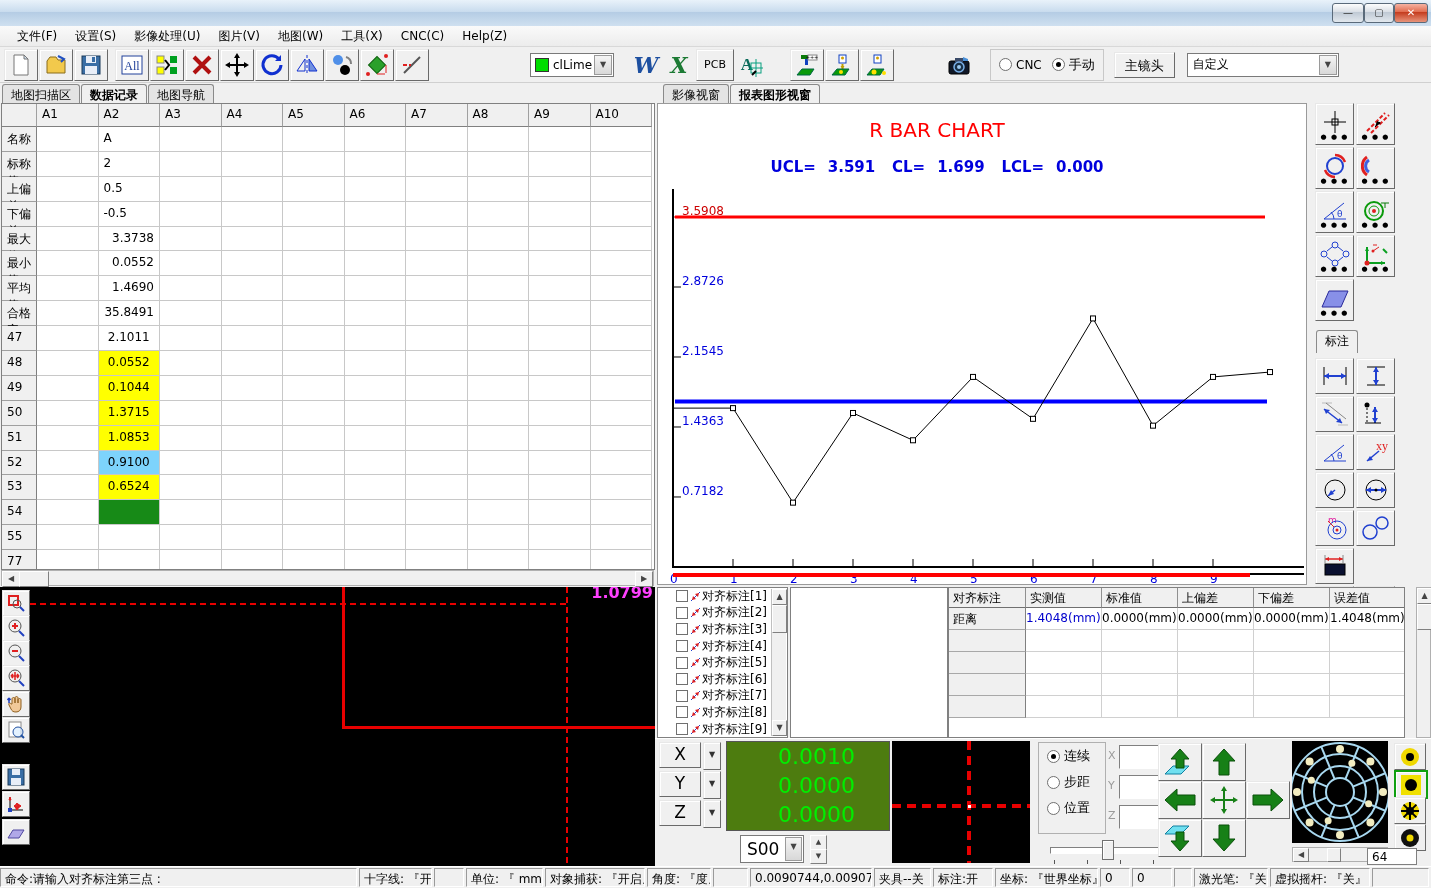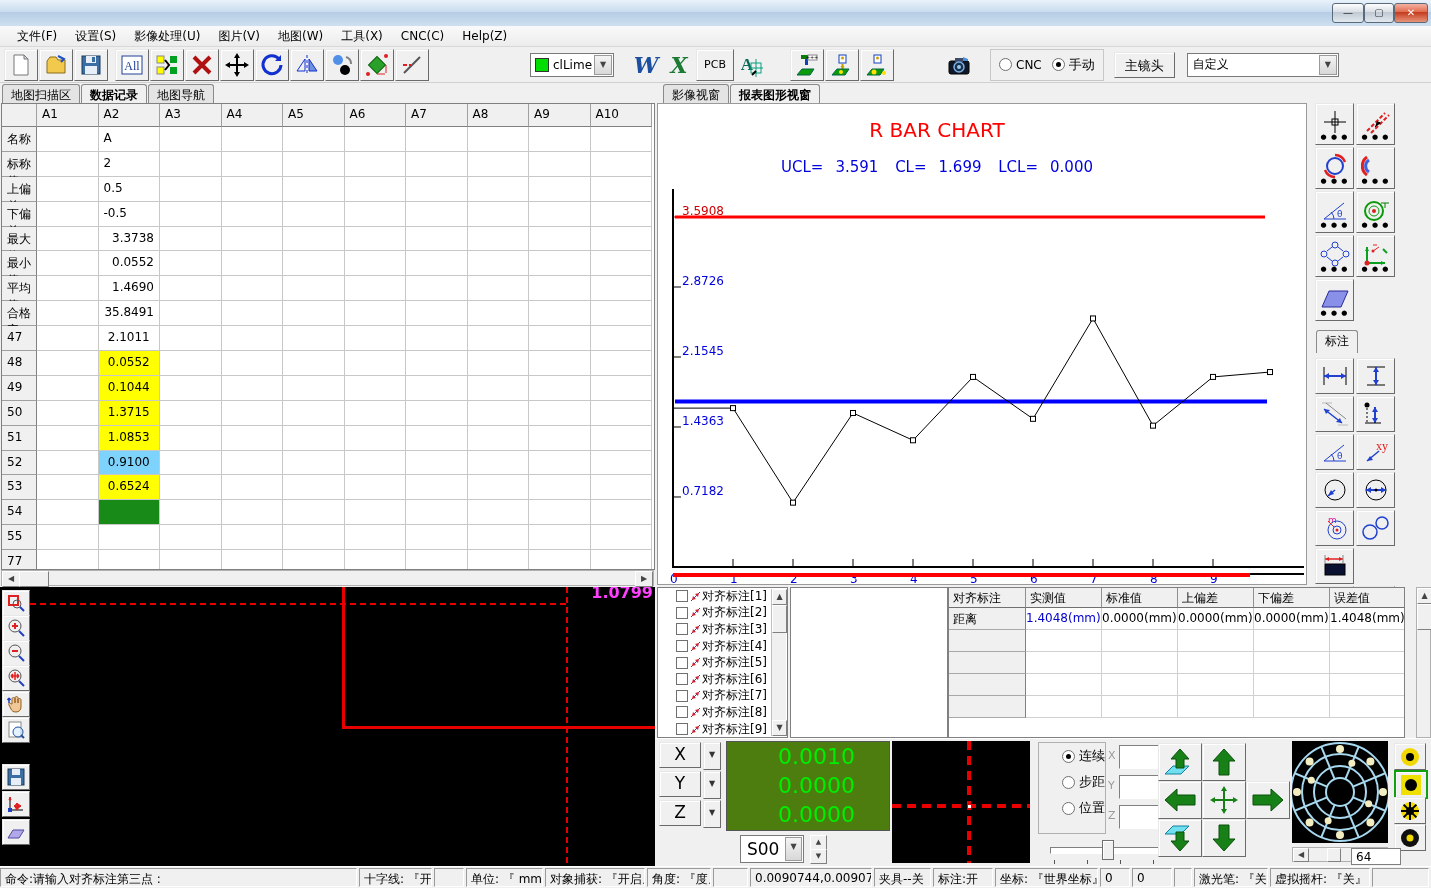--- a/index.html
+++ b/index.html
@@ -43,21 +43,21 @@
   .c-rowhead{background:#f0f0f0;border-right:1px solid #808080;border-bottom:1px solid #a0a0a0;padding:4px 0 0 5px;box-sizing:border-box;}
   .c-val{border-right:1px solid #c8c8c8;border-bottom:1px solid #c8c8c8;padding:4px 5px 0 5px;box-sizing:border-box;}
   .c-val.num{text-align:right;}
   .c-val.ctr{text-align:center;}
   #dt-hscroll{left:1px;top:570px;width:653px;height:16px;background:#f0f0f0;border:1px solid #b0b0b0;box-sizing:border-box;}
   .scr-btn{position:absolute;width:16px;height:14px;font-size:8px;text-align:center;line-height:14px;color:#444;}
   
   #chart-panel{left:657px;top:103px;width:650px;height:482px;background:#fff;border:1px solid #9a9a9a;box-sizing:border-box;}
   #chart-title{left:657px;top:118px;width:560px;text-align:center;font-size:20px;color:#ff0000;}
   #chart-stats{left:657px;top:158px;width:560px;text-align:center;font-size:15px;color:#0000dd;}
-  #chart-stats span{margin:0 6px;}
+  #chart-stats span{margin:0 6px;font-weight:bold;}
   #splitter-v{left:1308px;top:103px;width:4px;height:482px;background:#f0f0f0;}
   
   #sidebar{left:1312px;top:100px;width:119px;height:485px;background:#f0f0f0;}
   .side-btn{width:37px;height:40px;margin:1px;display:flex;flex-direction:column;align-items:center;justify-content:center;}
   .side-btn svg{width:30px;height:26px;}
   .side-btn .dots{font-size:7px;line-height:4px;letter-spacing:1px;color:#000;}
   .side-btn2{width:37px;height:34px;margin:1px;display:flex;align-items:center;justify-content:center;}
   .side-btn2 svg{width:30px;height:28px;}
   .ph{visibility:hidden;}
   
@@ -87,31 +87,31 @@
   #control-area{left:655px;top:738px;width:776px;height:128px;background:#f0f0f0;border-top:1px solid #fff;box-sizing:border-box;}
   .axisbtn{position:absolute;width:42px;height:26px;text-align:center;font-size:17px;padding-top:1px;box-sizing:border-box;}
   .axisdrop{position:absolute;width:16px;height:26px;font-size:8px;text-align:center;line-height:24px;color:#333;}
   #dro-display{position:absolute;left:71px;top:2px;width:162px;height:88px;background:#4d7c0f;border:1px solid #555;}
   .dro-val{color:#00ee00;font-size:22px;line-height:29px;text-align:right;padding-right:34px;font-family:"DejaVu Sans","Liberation Sans",sans-serif;}
   #ready-panel{position:absolute;left:2px;top:92px;width:232px;height:34px;background:#fff;border:1px solid #a0a0a0;box-sizing:border-box;}
   
   #crosscam{position:absolute;left:237px;top:2px;width:138px;height:122px;background:#000;}
   
   #mode-box{position:absolute;left:383px;top:3px;width:66px;height:90px;border:1px solid #b0b0b0;background:#f0f0f0;}
-  .mode-row{display:flex;align-items:center;height:26px;padding-left:4px;justify-content:flex-end;}
+  .mode-row{display:flex;align-items:center;height:26px;padding-left:4px;}
   .mode-row span{margin-left:4px;}
   .axinput{position:absolute;width:52px;height:22px;}
   .axinlabel{position:absolute;color:#9a9a9a;font-size:11px;}
   .gbtn{position:absolute;width:42px;height:36px;display:flex;align-items:center;justify-content:center;}
   .gbtn svg{width:34px;height:30px;}
   #joystick{position:absolute;left:637px;top:2px;width:96px;height:102px;background:#000;}
   #joy-scroll{position:absolute;left:637px;top:108px;width:96px;height:15px;background:#f0f0f0;border:1px solid #b0b0b0;box-sizing:border-box;}
   .ringbtn{position:absolute;left:739px;width:30px;height:25px;display:flex;align-items:center;justify-content:center;}
   .ringbtn svg{width:22px;height:20px;}
-  #light-value{position:absolute;left:696px;top:109px;width:50px;height:17px;background:#fff;border:1px solid #808080;font-size:12px;padding:1px 0 0 4px;box-sizing:border-box;}
+  #light-value{position:absolute;left:712px;top:109px;width:50px;height:17px;background:#fff;border:1px solid #808080;font-size:12px;padding:1px 0 0 4px;box-sizing:border-box;}
   
   #statusbar{left:0;top:866px;width:1431px;height:22px;background:#f0f0f0;border-top:1px solid #fff;display:flex;box-sizing:border-box;padding-top:1px;}
   .sseg{height:19px;border:1px solid;border-color:#9a9a9a #ffffff #ffffff #9a9a9a;margin-right:2px;padding:2px 4px 0 4px;box-sizing:border-box;white-space:nowrap;overflow:hidden;flex:none;}
   
   #speed-slider{position:absolute;left:395px;top:100px;width:110px;height:24px;}
   #speed-groove{position:absolute;left:0;top:8px;width:108px;height:5px;}
   #speed-thumb{position:absolute;left:52px;top:1px;width:10px;height:18px;background:#f0f0f0;border:1px solid #707070;box-shadow:inset 1px 1px 0 #fff;}
   .stick{position:absolute;top:21px;width:1px;height:4px;background:#555;}
   .spin{position:absolute;width:15px;height:13px;font-size:7px;line-height:12px;text-align:center;color:#444;}
 </style>

